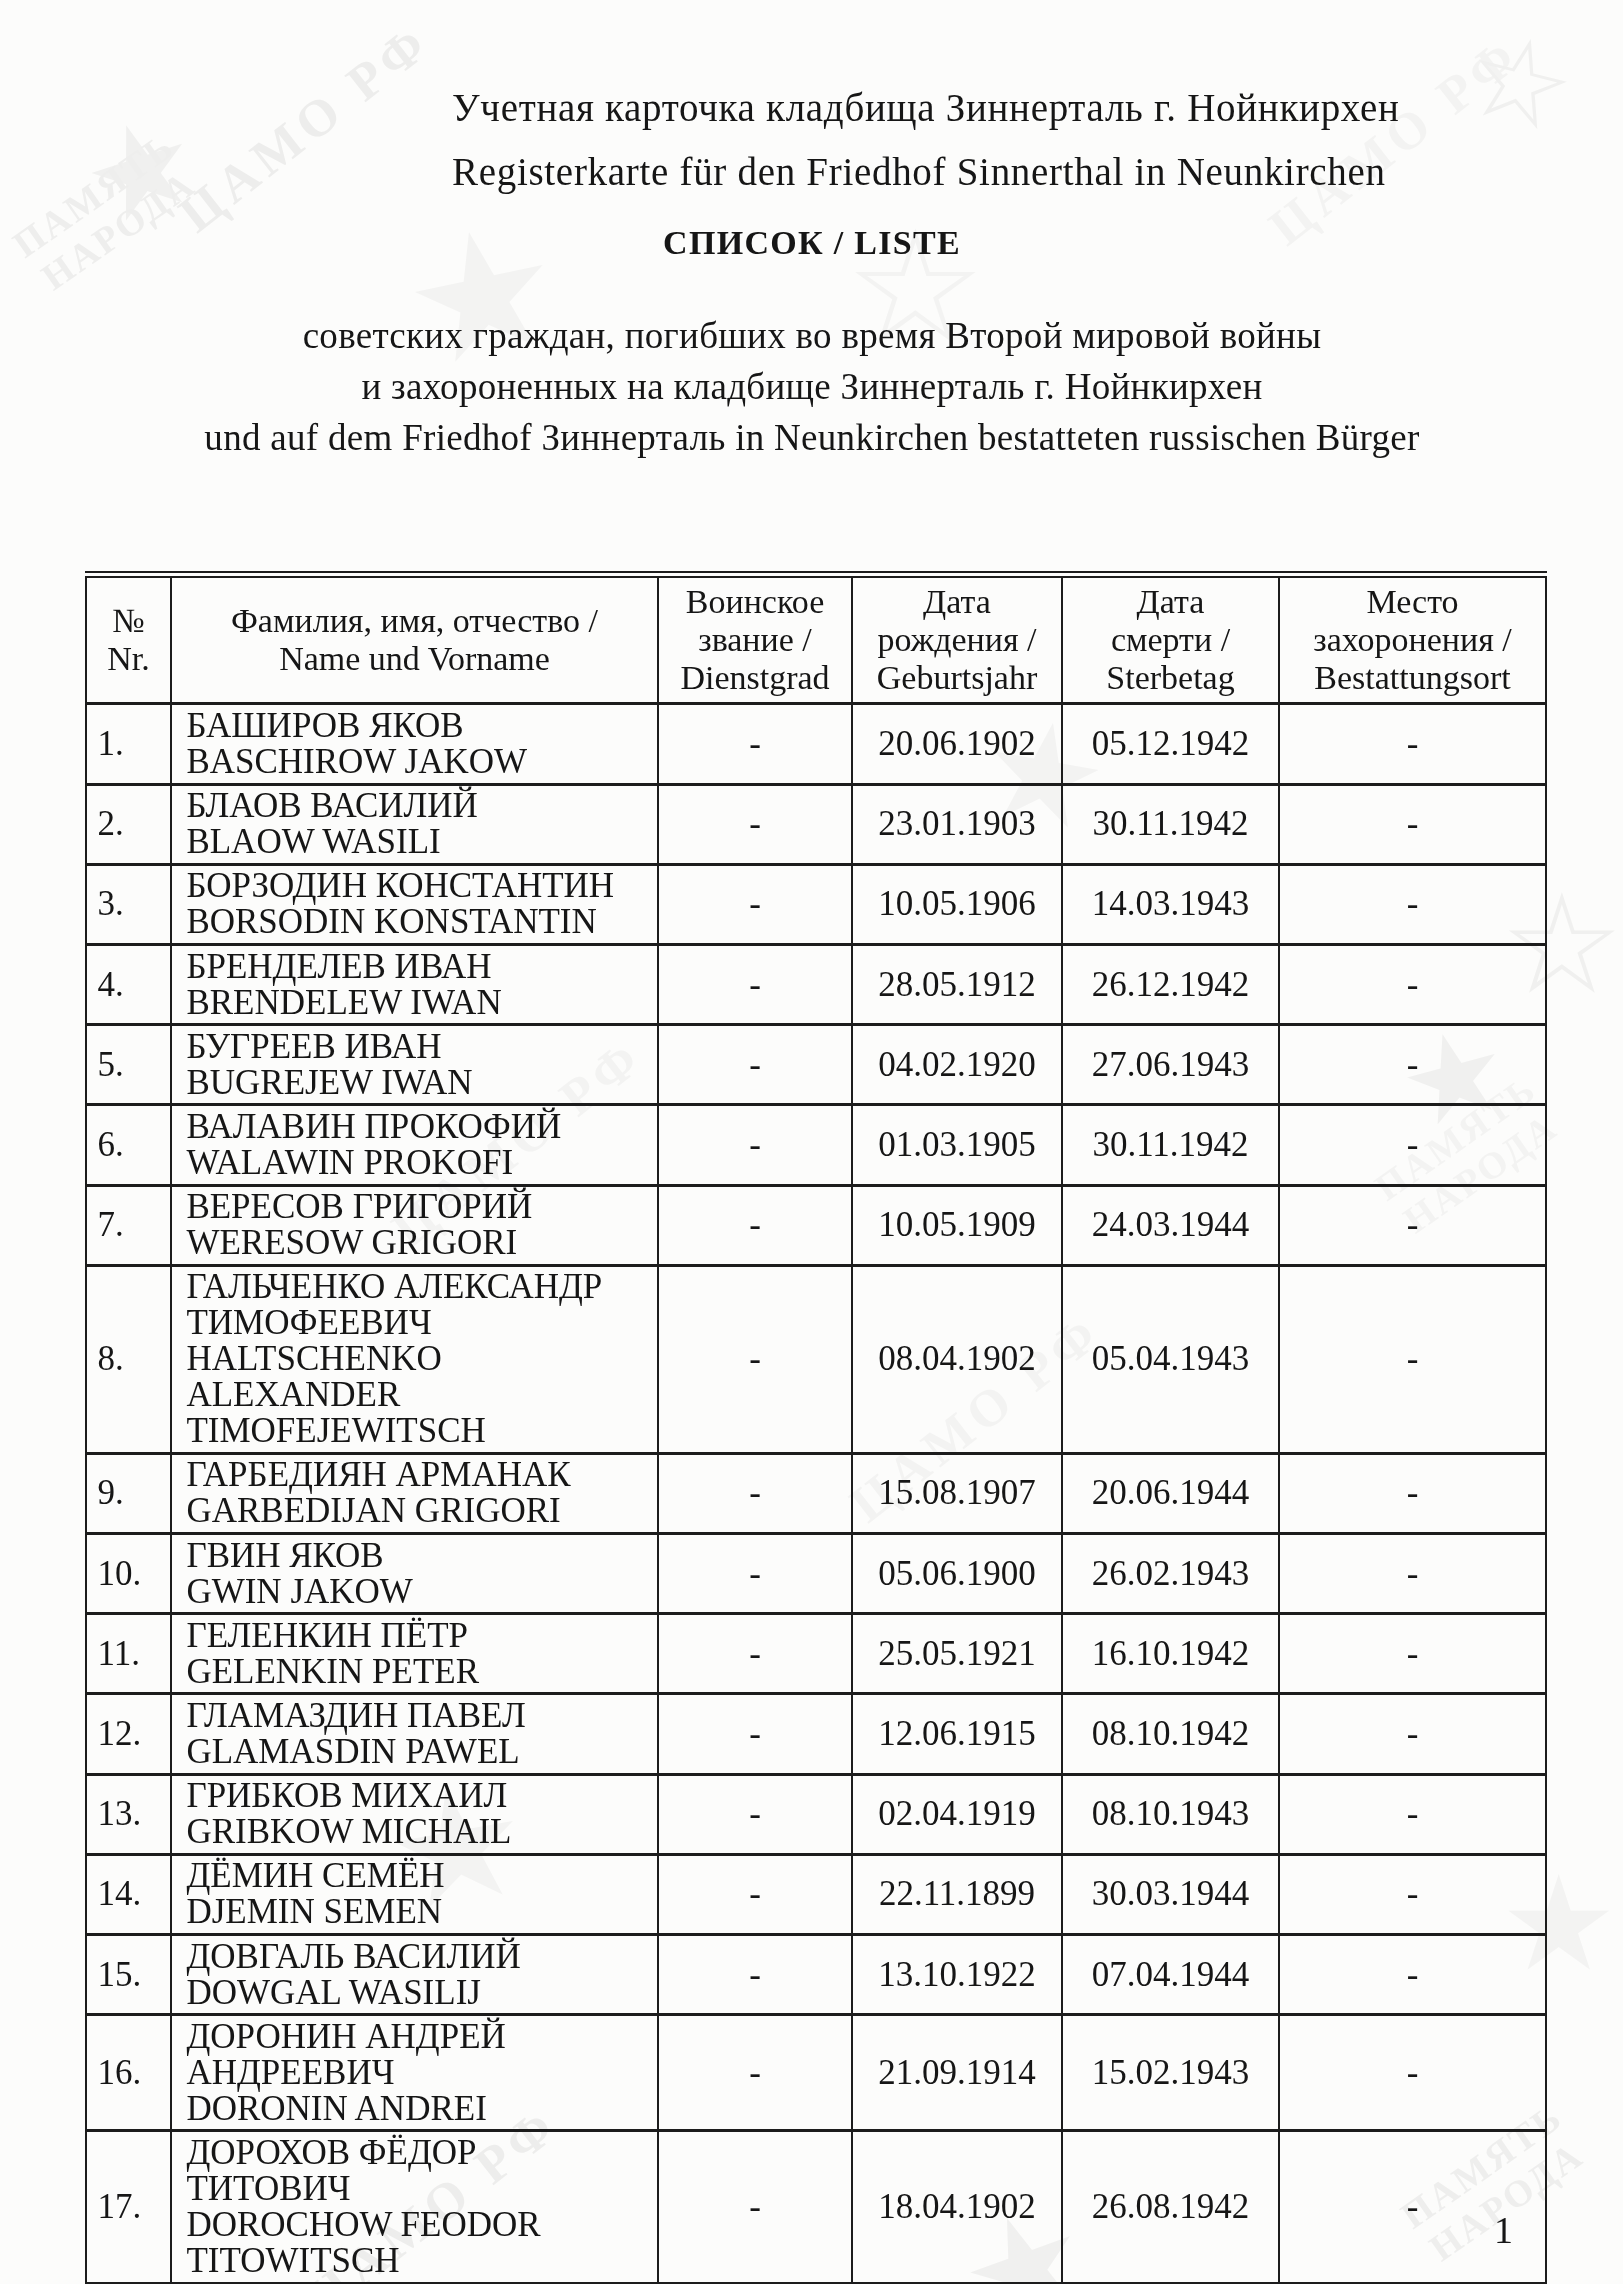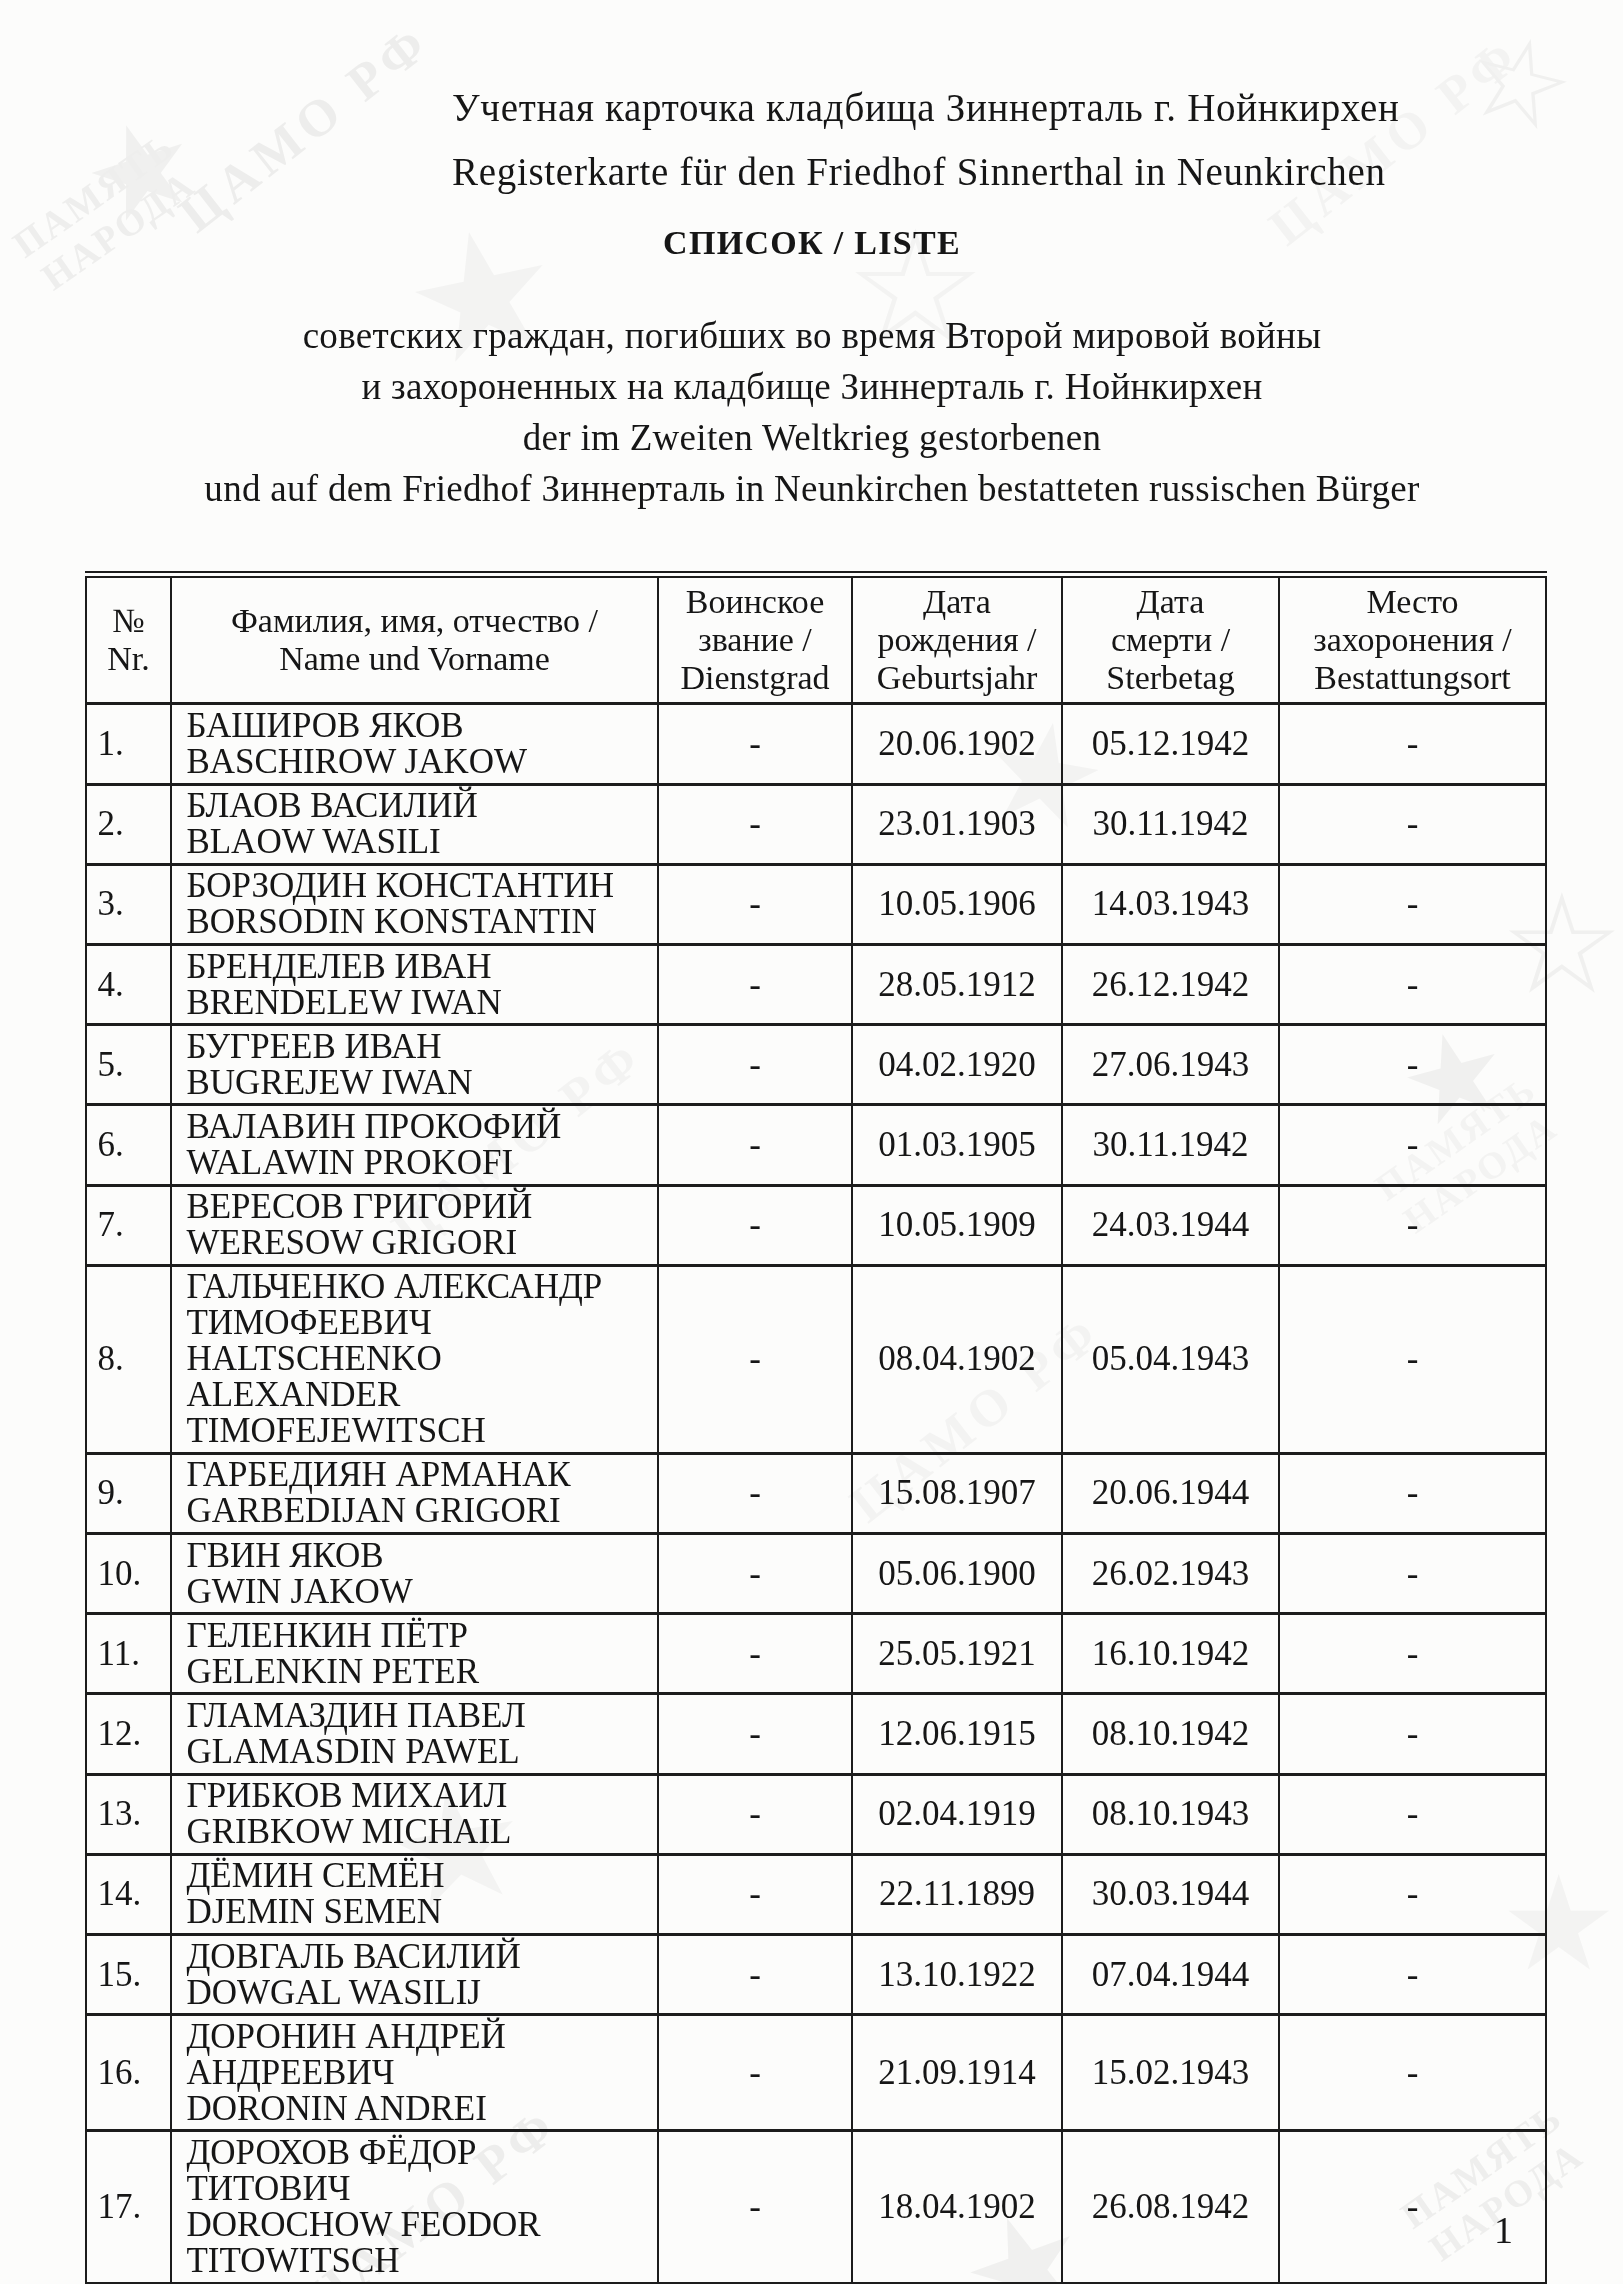--- a/index.html
+++ b/index.html
@@ -102,21 +102,20 @@
   <div class="doc-title">
     <div>Учетная карточка кладбища Зиннерталь г. Нойнкирхен</div>
     <div>Registerkarte für den Friedhof Sinnerthal in Neunkirchen</div>
   </div>
 
   <div class="list-heading">СПИСОК / LISTE</div>
 
   <div class="subtitle">
     <div>советских граждан, погибших во время Второй мировой войны</div>
     <div>и захороненных на кладбище Зиннерталь г. Нойнкирхен</div>
-    <div>der im Zweiten Weltkrieg gestorbenen</div>
     <div>und auf dem Friedhof Зиннерталь in Neunkirchen bestatteten russischen Bürger</div>
   </div>
 
   <table class="roster">
     <colgroup>
       <col style="width:85px">
       <col style="width:487px">
       <col style="width:194px">
       <col style="width:210px">
       <col style="width:217px">

